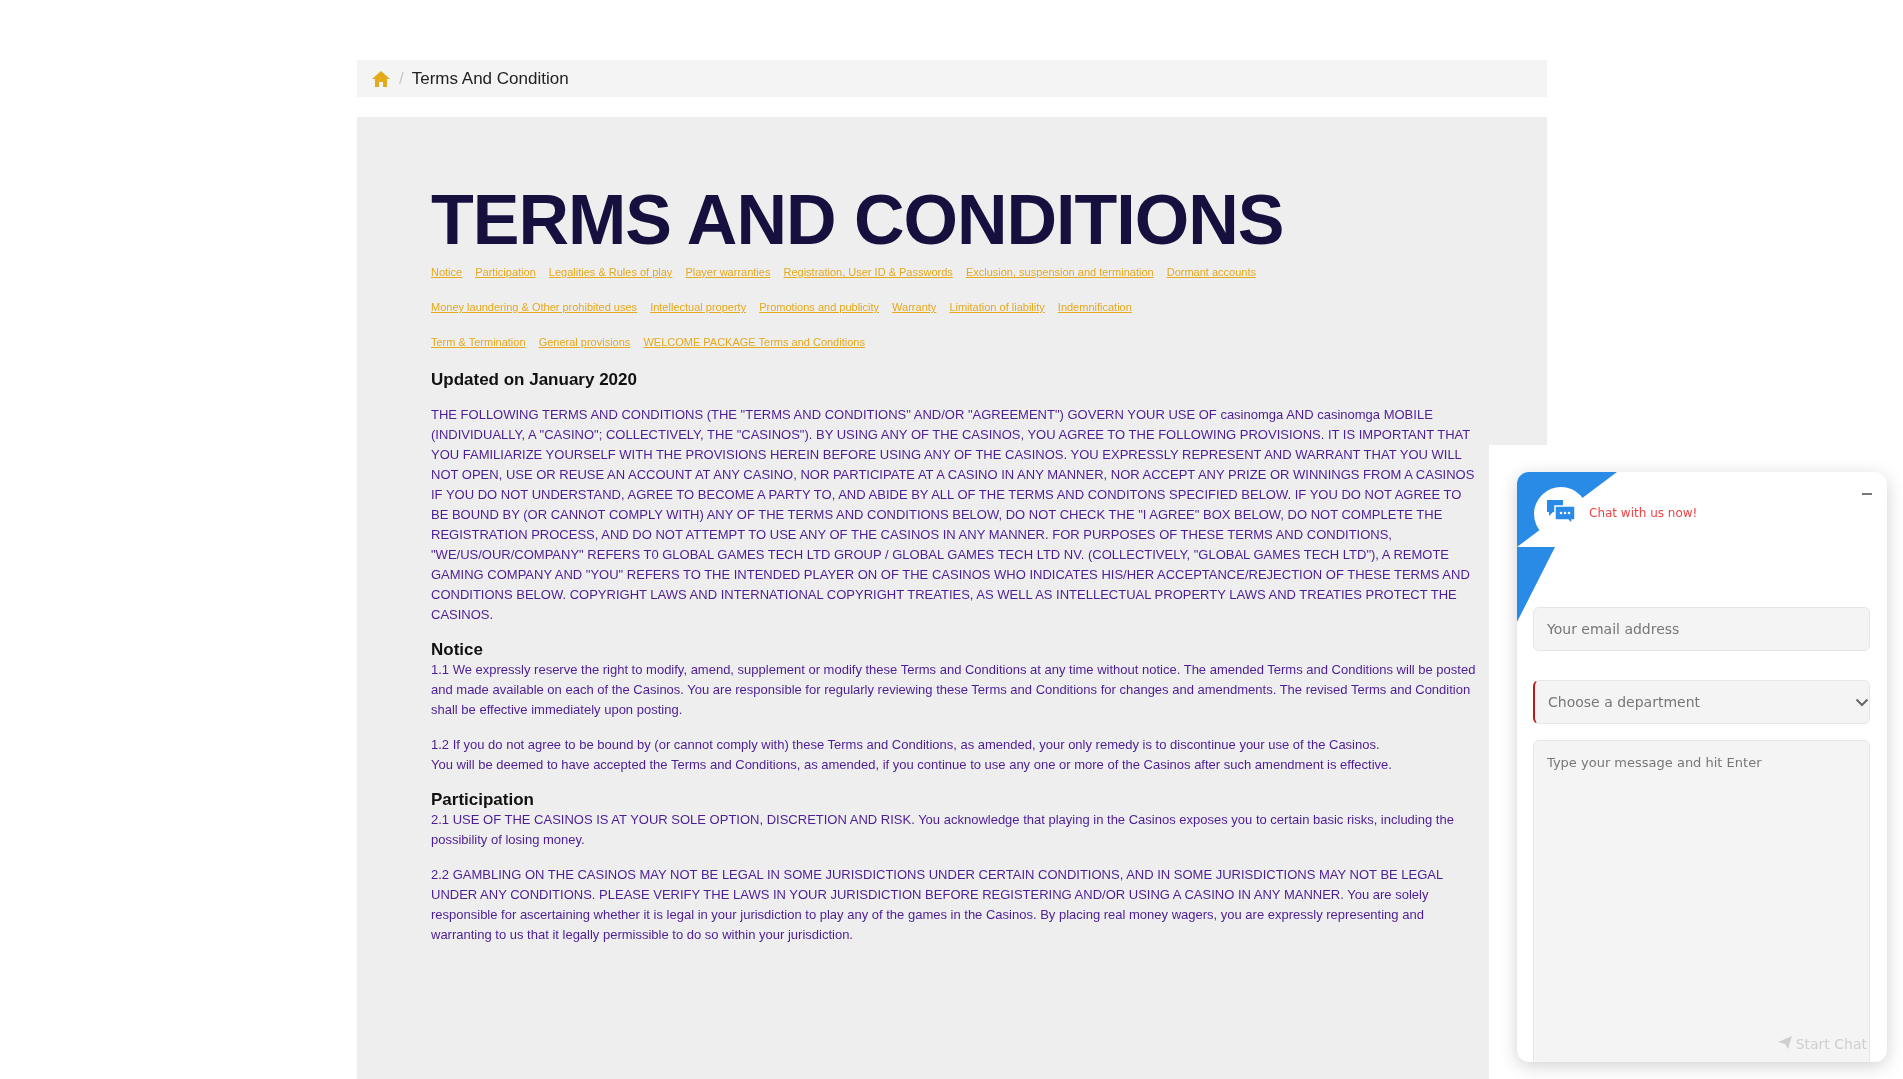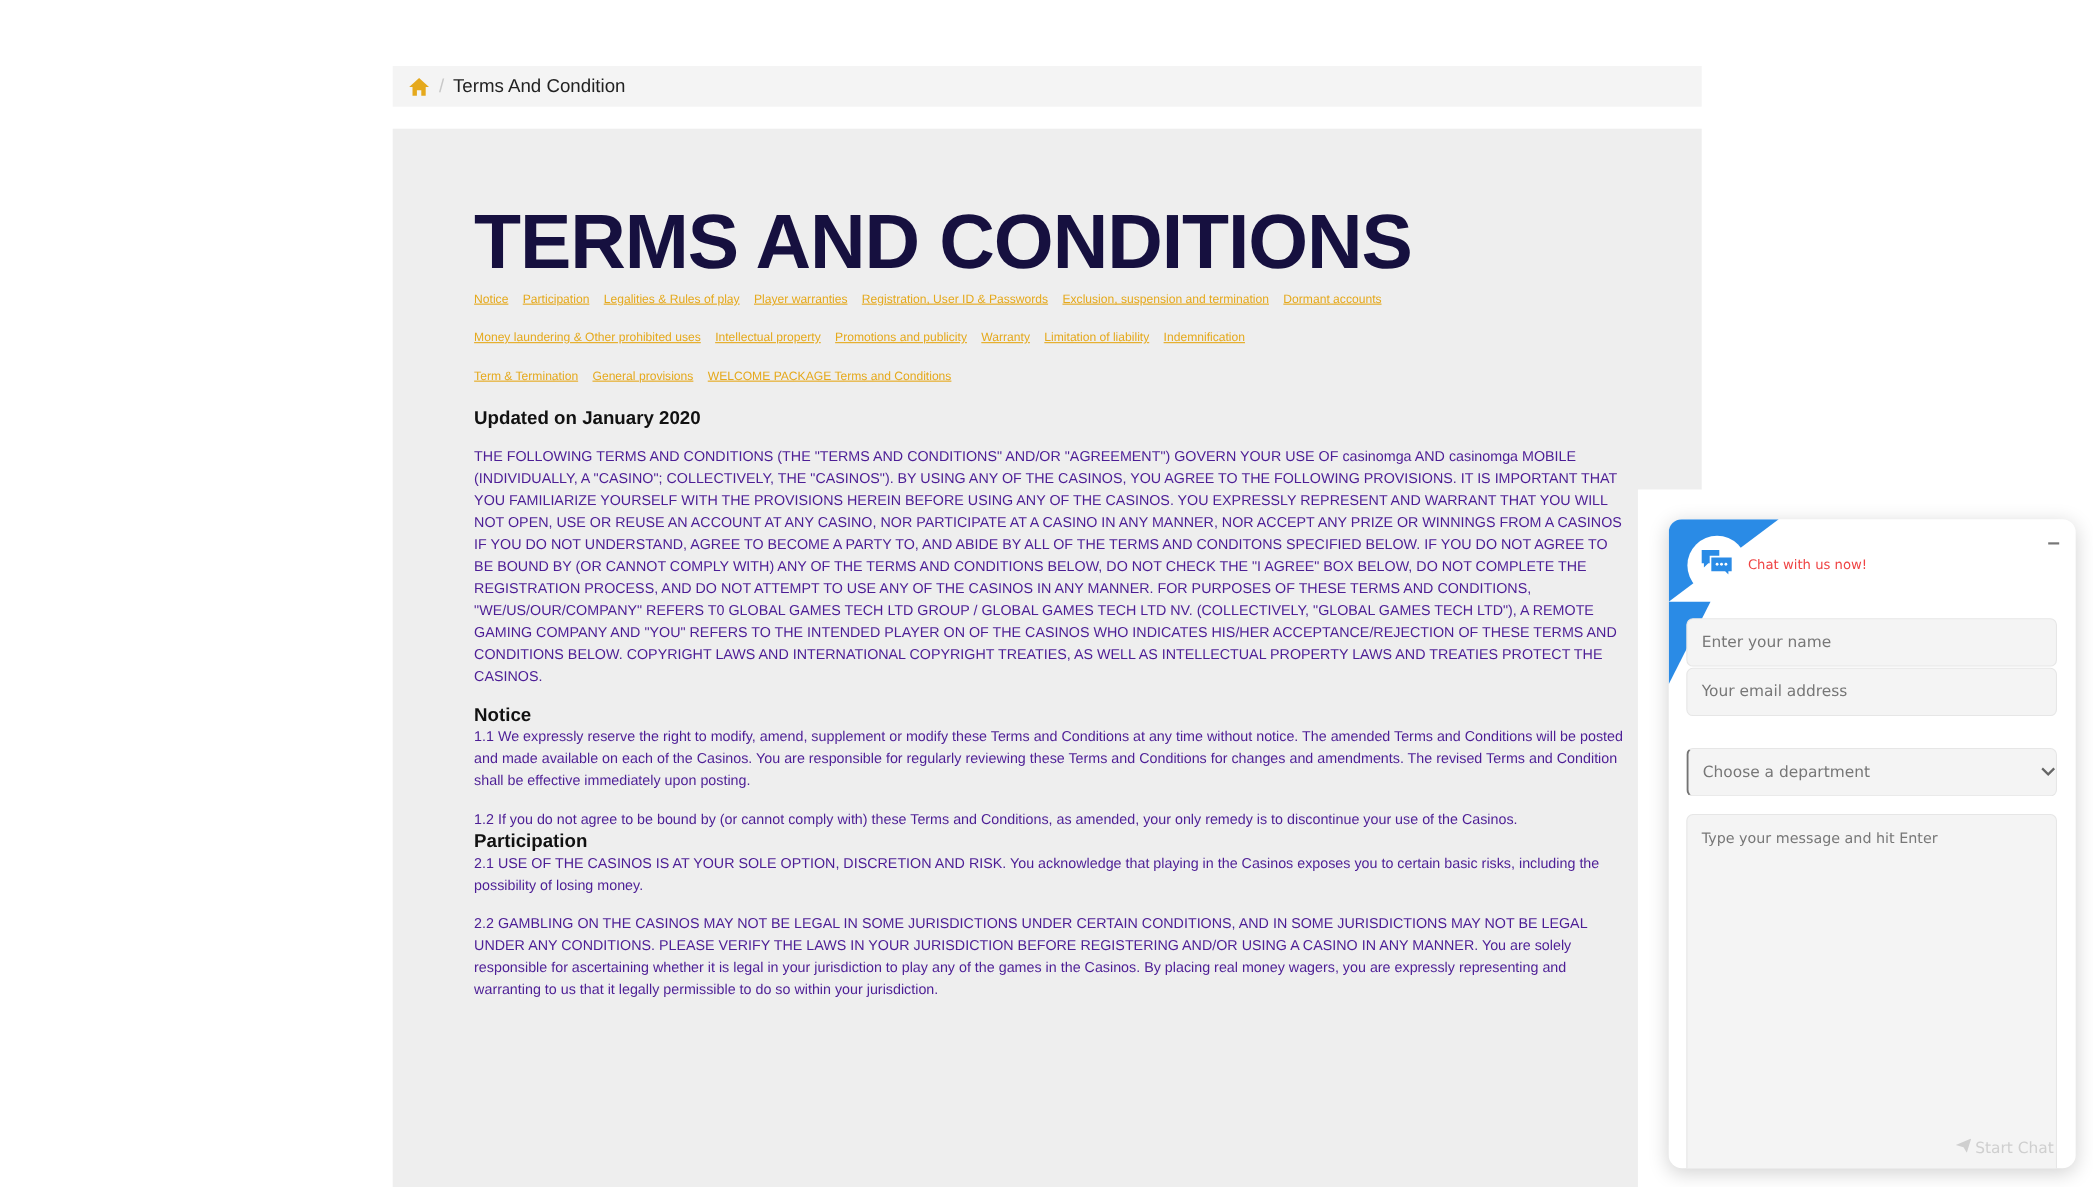--- a/index.html
+++ b/index.html
@@ -66,21 +66,21 @@
   }
   .chat .minimize span { display: block; width: 10px; height: 2px; background: #777; }
   .chat .field {
     position: absolute; left: 16px; width: 337px; height: 44px;
     background: #f4f4f4; border: 1px solid #e6e6e6; border-radius: 6px;
     font-size: 14px; color: #777; padding-left: 13px; display: flex; align-items: center;
     font-family: "DejaVu Sans", sans-serif;
   }
   .chat .field.name { top: 90px; }
   .chat .field.email { top: 135px; }
-  .chat .field.dept { top: 208px; border-left: 2px solid #737373; justify-content: space-between; }
+  .chat .field.dept { top: 208px; border-left: 2px solid #b91c1c; justify-content: space-between; }
   .chat .field.msg { top: 268px; height: 331px; align-items: flex-start; padding-top: 14px; font-size: 13px; }
   .chat .start {
     position: absolute; right: 20px; bottom: 10px; font-size: 14px; color: #cfcfcf;
     display: flex; align-items: center; gap: 4px; cursor: pointer;
     font-family: "DejaVu Sans", sans-serif;
   }
 </style>
 </head>
 <body>
 
@@ -107,20 +107,21 @@
   </div>
 
   <div class="updated">Updated on January 2020</div>
 
   <p class="para">THE FOLLOWING TERMS AND CONDITIONS (THE "TERMS AND CONDITIONS" AND/OR "AGREEMENT") GOVERN YOUR USE OF casinomga AND casinomga MOBILE  (INDIVIDUALLY, A "CASINO"; COLLECTIVELY, THE "CASINOS"). BY USING ANY OF THE CASINOS, YOU AGREE TO THE FOLLOWING PROVISIONS. IT IS IMPORTANT THAT YOU FAMILIARIZE YOURSELF WITH THE PROVISIONS HEREIN BEFORE USING ANY OF THE CASINOS. YOU EXPRESSLY REPRESENT AND WARRANT THAT YOU WILL NOT OPEN, USE OR REUSE AN ACCOUNT AT ANY CASINO, NOR PARTICIPATE AT A CASINO IN ANY MANNER, NOR ACCEPT ANY PRIZE OR WINNINGS FROM A CASINOS IF YOU DO NOT UNDERSTAND, AGREE TO BECOME A PARTY TO, AND ABIDE BY ALL OF THE TERMS AND CONDITONS SPECIFIED BELOW. IF YOU DO NOT AGREE TO BE BOUND BY (OR CANNOT COMPLY WITH) ANY OF THE TERMS AND CONDITIONS BELOW, DO NOT CHECK THE "I AGREE" BOX BELOW, DO NOT COMPLETE THE REGISTRATION PROCESS, AND DO NOT ATTEMPT TO USE ANY OF THE CASINOS IN ANY MANNER. FOR PURPOSES OF THESE TERMS AND CONDITIONS, "WE/US/OUR/COMPANY" REFERS T0 GLOBAL GAMES TECH LTD GROUP / GLOBAL GAMES TECH LTD NV. (COLLECTIVELY, "GLOBAL GAMES TECH LTD"), A REMOTE GAMING COMPANY AND "YOU" REFERS TO THE INTENDED PLAYER ON OF THE CASINOS WHO INDICATES HIS/HER ACCEPTANCE/REJECTION OF THESE TERMS AND CONDITIONS BELOW. COPYRIGHT LAWS AND INTERNATIONAL COPYRIGHT TREATIES, AS WELL AS INTELLECTUAL PROPERTY LAWS AND TREATIES PROTECT THE CASINOS.</p>
 
   <div>
     <div class="section-head">Notice</div>
     <p class="para">1.1 We expressly reserve the right to modify, amend, supplement or modify these Terms and Conditions at any time without notice. The amended Terms and Conditions will be posted and made available on each of the Casinos. You are responsible for regularly reviewing these Terms and Conditions for changes and amendments. The revised Terms and Condition shall be effective immediately upon posting.</p>
     <p class="para tight">1.2 If you do not agree to be bound by (or cannot comply with) these Terms and Conditions, as amended, your only remedy is to discontinue your use of the Casinos.</p>
+    <p class="para">You will be deemed to have accepted the Terms and Conditions, as amended, if you continue to use any one or more of the Casinos after such amendment is effective.</p>
   </div>
 
   <div>
     <div class="section-head">Participation</div>
     <p class="para">2.1 USE OF THE CASINOS IS AT YOUR SOLE OPTION, DISCRETION AND RISK. You acknowledge that playing in the Casinos exposes you to certain basic risks, including the possibility of losing money.</p>
     <p class="para">2.2 GAMBLING ON THE CASINOS MAY NOT BE LEGAL IN SOME JURISDICTIONS UNDER CERTAIN CONDITIONS, AND IN SOME JURISDICTIONS MAY NOT BE LEGAL UNDER ANY CONDITIONS. PLEASE VERIFY THE LAWS IN YOUR JURISDICTION BEFORE REGISTERING AND/OR USING A CASINO IN ANY MANNER. You are solely responsible for ascertaining whether it is legal in your jurisdiction to play any of the games in the Casinos. By placing real money wagers, you are expressly representing and warranting to us that it legally permissible to do so within your jurisdiction.</p>
   </div>
 </div>
 
 <div class="chat">
@@ -135,23 +136,20 @@
           <circle cx="20" cy="15" r="1.3" fill="#fff"></circle>
           <circle cx="24" cy="15" r="1.3" fill="#fff"></circle>
       </svg>
     </span>
   </div>
   <div class="title-text">Chat with us now!</div>
   <div class="minimize">
       <span></span>
     </div>
 
-  <div class="field name">
-      <span>Enter your name</span>
-    </div>
   <div class="field email">
       <span>Your email address</span>
     </div>
   <div class="field dept">
     <span>Choose a department</span>
     <span>
       <svg width="14" height="9" viewBox="0 0 14 9">
           <path d="M1.5 1.5 L7 7 L12.5 1.5" fill="none" stroke="#666" stroke-width="2"></path>
         </svg>
     </span>

